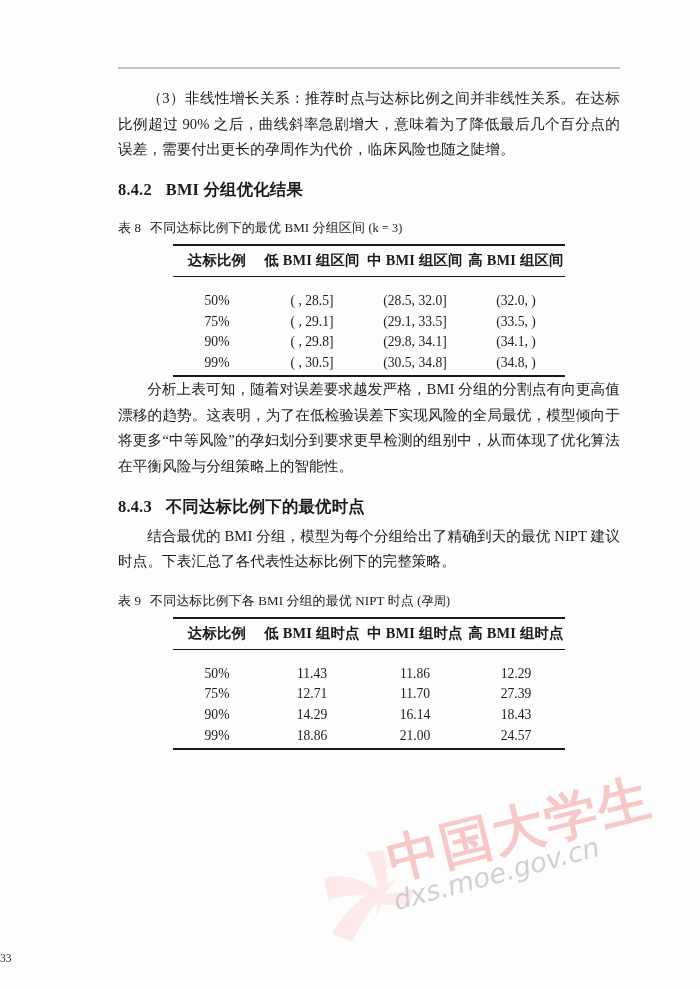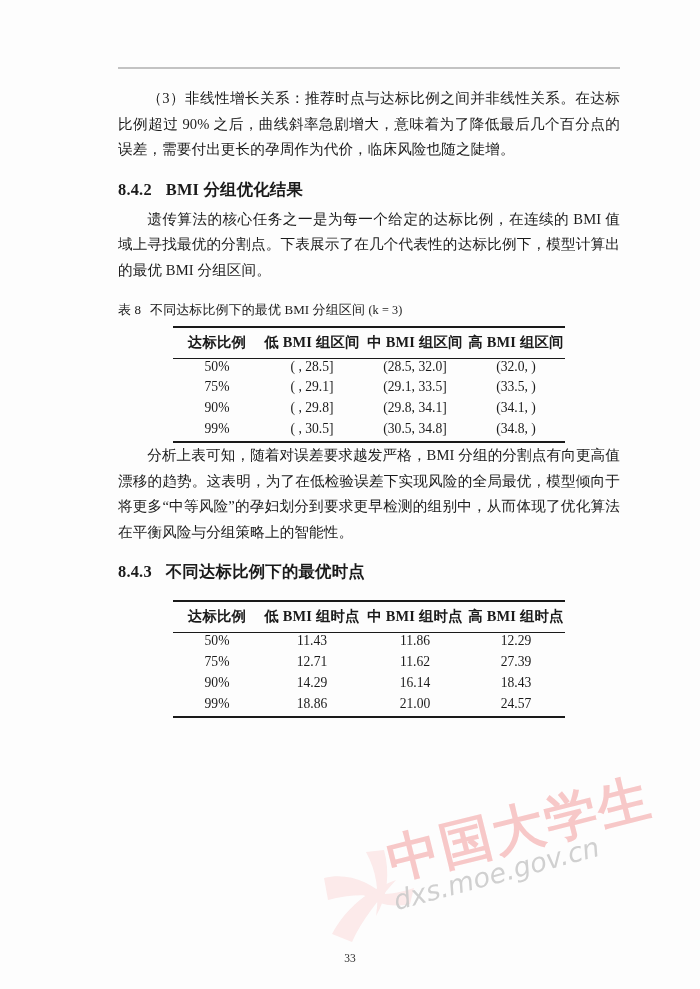--- a/index.html
+++ b/index.html
@@ -139,35 +139,34 @@
   }
   table.booktabs tbody td {
     font-size: 13.6px;
     text-align: center;
     padding: 2.4px 0;
     white-space: nowrap;
   }
 
   table.booktabs thead tr.hdr th { border-top: 2.1px solid #1a1a1a; margin-top: 40px; }
   table.booktabs thead tr.hdr.underline th { border-bottom: 1px solid #1a1a1a; }
-  table.booktabs tbody tr:first-child td { padding-top: 0; font-family: Liberation Serif, serif; }
+  table.booktabs tbody tr:first-child td { padding-top: 16px; font-family: Liberation Serif, serif; }
   table.booktabs tbody tr:last-child td { padding-bottom: 4px; }
   table.booktabs tbody.body-rules { border-bottom: 2.1px solid #1a1a1a; }
 
   .col-a { width: 88px; }
   .col-b { width: 102px; }
   .col-c { width: 104px; }
   .col-d { width: 98px; }
 
   .page-num {
     position: absolute;
     left: 0;
     top: 952px;
     width: 700px;
-    text-align: center;
     font-size: 11.5px;
     color: #2a2a2a;
   }
 </style>
 </head>
 <body>
 
 <div class="page">
 
   <div class="watermark">
@@ -188,21 +187,20 @@
     <div class="header-rule"></div>
 
     <div class="body-col">
 
       <p class="para">（3）非线性增长关系：推荐时点与达标比例之间并非线性关系。在达标比例超过 90% 之后，曲线斜率急剧增大，意味着为了降低最后几个百分点的误差，需要付出更长的孕周作为代价，临床风险也随之陡增。</p>
 
       <div class="h3">
         <span class="num">8.4.2</span><span>BMI 分组优化结果</span>
       </div>
 
-      <p class="para">遗传算法的核心任务之一是为每一个给定的达标比例，在连续的 BMI 值域上寻找最优的分割点。下表展示了在几个代表性的达标比例下，模型计算出的最优 BMI 分组区间。</p>
 
       <div class="table-wrap">
         <div class="tbl-caption">
           <span class="cap-label">表 8</span><span>不同达标比例下的最优 BMI 分组区间</span> <span class="cap-paren">(k = 3)</span>
         </div>
         <table class="booktabs t8">
           <colgroup>
             <col class="col-a">
               <col class="col-b">
               <col class="col-c">
@@ -244,22 +242,26 @@
           </tbody>
         </table>
       </div>
 
       <p class="para blk">分析上表可知，随着对误差要求越发严格，BMI 分组的分割点有向更高值漂移的趋势。这表明，为了在低检验误差下实现风险的全局最优，模型倾向于将更多“中等风险”的孕妇划分到要求更早检测的组别中，从而体现了优化算法在平衡风险与分组策略上的智能性。</p>
 
       <div class="h3">
         <span class="num">8.4.3</span><span>不同达标比例下的最优时点</span>
       </div>
 
+      <p class="para">结合最优的 BMI 分组，模型为每个分组给出了精确到天的最优 NIPT 建议时点。下表汇总了各代表性达标比例下的完整策略。</p>
 
       <div class="table-wrap">
+        <div class="tbl-caption">
+          <span class="cap-label">表 9</span><span>不同达标比例下各 BMI 分组的最优 NIPT 时点</span> <span class="cap-paren">(孕周)</span>
+        </div>
         <table class="booktabs t9">
           <colgroup>
             <col class="col-a">
               <col class="col-b">
               <col class="col-c">
               <col class="col-d">
           </colgroup>
           <thead>
             <tr class="hdr underline">
               <th>达标比例</th>
@@ -271,21 +273,21 @@
           <tbody class="body-rules">
             <tr>
               <td>50%</td>
               <td>11.43</td>
               <td>11.86</td>
               <td>12.29</td>
             </tr>
             <tr>
               <td>75%</td>
               <td>12.71</td>
-              <td>11.62</td>
+              <td>11.70</td>
               <td>27.39</td>
             </tr>
             <tr>
               <td>90%</td>
               <td>14.29</td>
               <td>16.14</td>
               <td>18.43</td>
             </tr>
             <tr>
               <td>99%</td>

